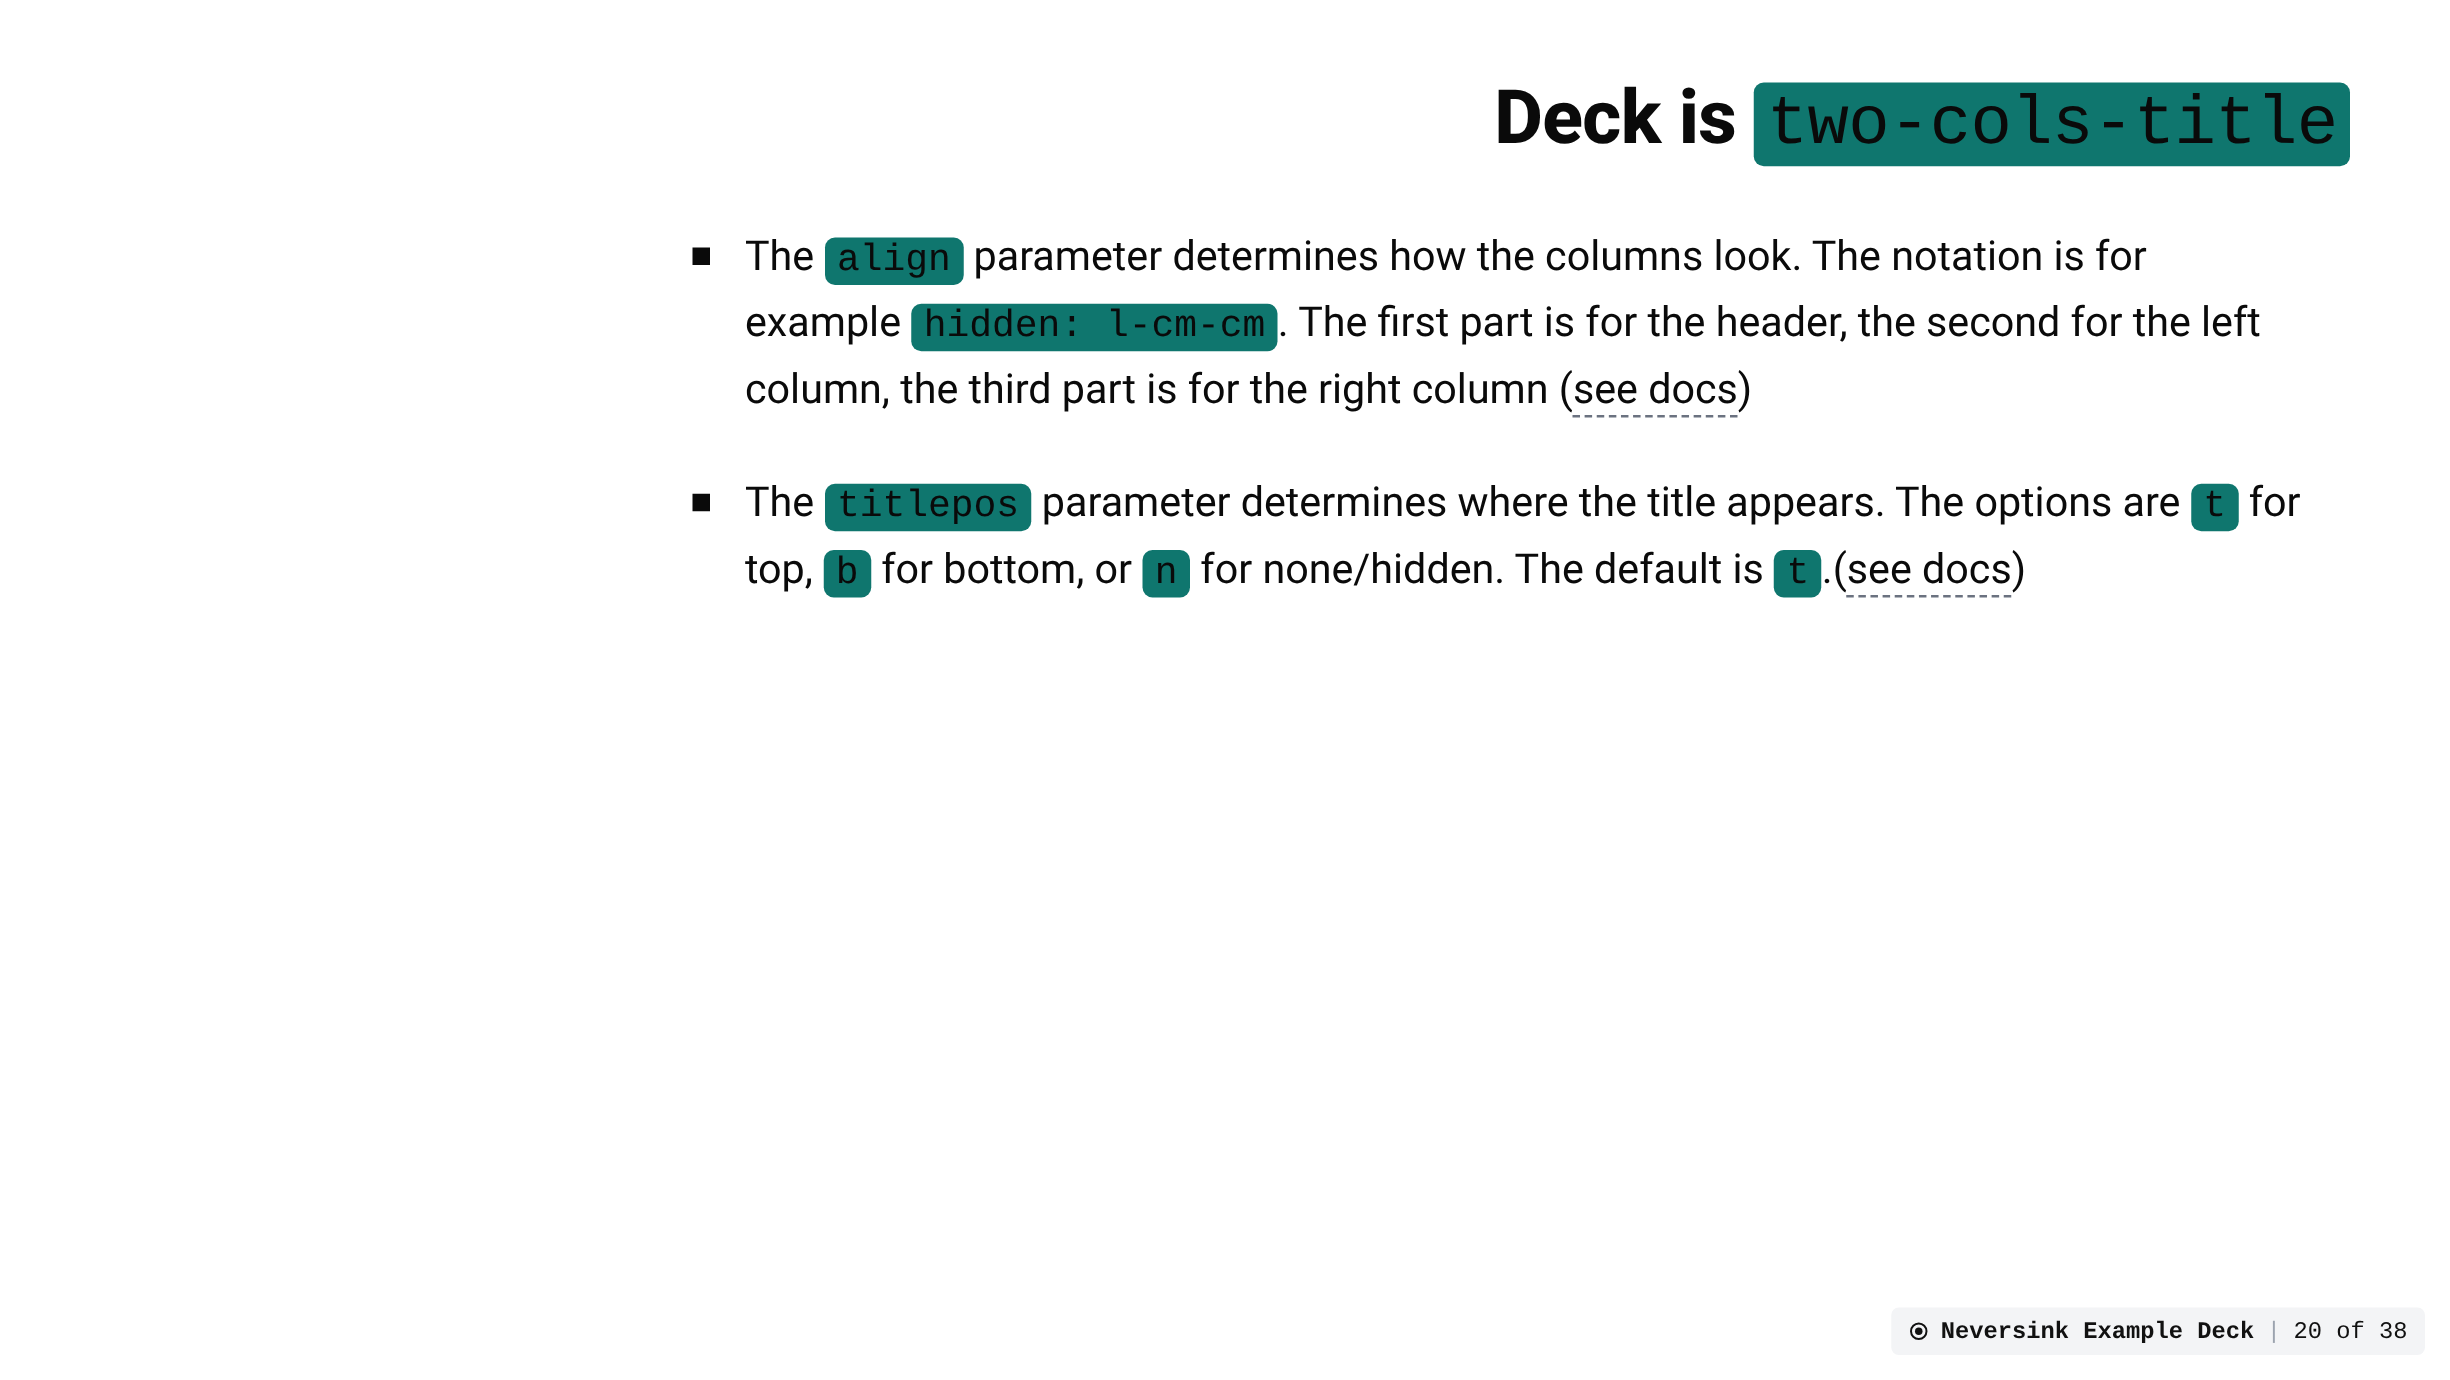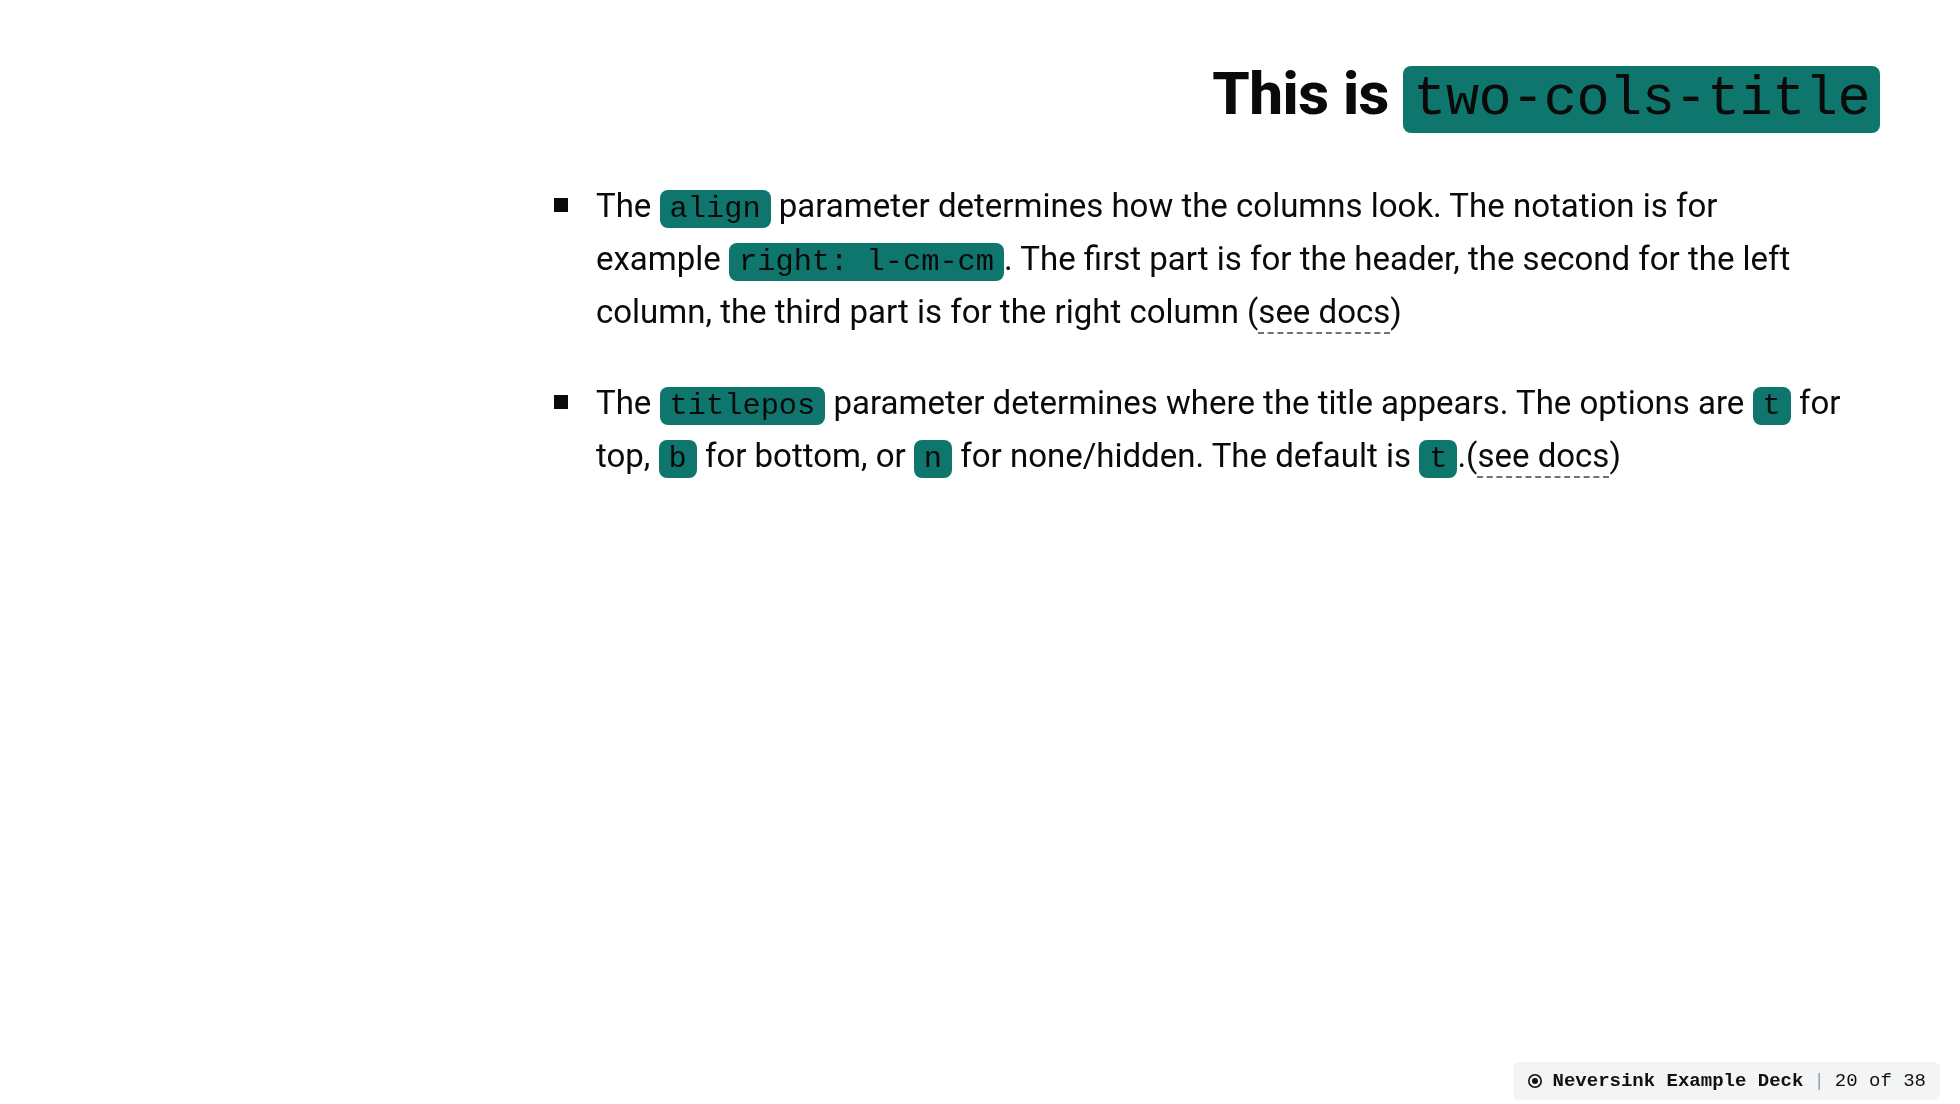--- a/index.html
+++ b/index.html
@@ -29,21 +29,21 @@
     position: absolute;
     left: 0;
     top: 18px;
     width: 14px;
     height: 14px;
     background: #0a0a0a;
   }
   a.docs-link { color: inherit; text-decoration: none; border-bottom: 2px dashed #6b7280; padding-bottom: 1px; cursor: pointer; margin-top: 16px; }
   .footer {
     position: absolute;
-    bottom: 4px;
+    bottom: 20px;
     right: 20px;
     background: #f3f4f6;
     border-radius: 6px;
     padding: 8px 14px;
     display: flex;
     align-items: center;
     gap: 10px;
     font-family: ui-monospace, SFMono-Regular, Menlo, Consolas, "Liberation Mono", monospace;
     font-size: 19px;
     color: #111;
@@ -52,28 +52,28 @@
   .footer .sep { color: #9ca3af; font-weight: 400; }
   .footer .page { font-weight: 400; }
   .footer svg { display: block; }
 </style>
 </head>
 <body>
 
 <div class="slide">
 
   <h1 class="title">
-    <span>This is </span><span class="code-chip">two-cols-title</span>
+    <span>Deck is </span><span class="code-chip">two-cols-title</span>
   </h1>
 
   <div class="content">
     <ul class="bullets">
 
       <li>
-        <span>The </span><span class="code-chip">align</span><span> parameter determines how the columns look. The notation is for example </span><span class="code-chip">right: l-cm-cm</span><span>. The first part is for the header, the second for the left column, the third part is for the right column (</span><a href="#" class="docs-link">see docs</a><span>)</span>
+        <span>The </span><span class="code-chip">align</span><span> parameter determines how the columns look. The notation is for example </span><span class="code-chip">hidden: l-cm-cm</span><span>. The first part is for the header, the second for the left column, the third part is for the right column (</span><a href="#" class="docs-link">see docs</a><span>)</span>
       </li>
 
       <li>
         <span>The </span><span class="code-chip">titlepos</span><span> parameter determines where the title appears. The options are </span><span class="code-chip">t</span><span> for top, </span><span class="code-chip">b</span><span> for bottom, or </span><span class="code-chip">n</span><span> for none/hidden. The default is </span><span class="code-chip">t</span><span>.(</span><a href="#" class="docs-link">see docs</a><span>)</span>
       </li>
 
     </ul>
   </div>
 
   <div class="footer">

